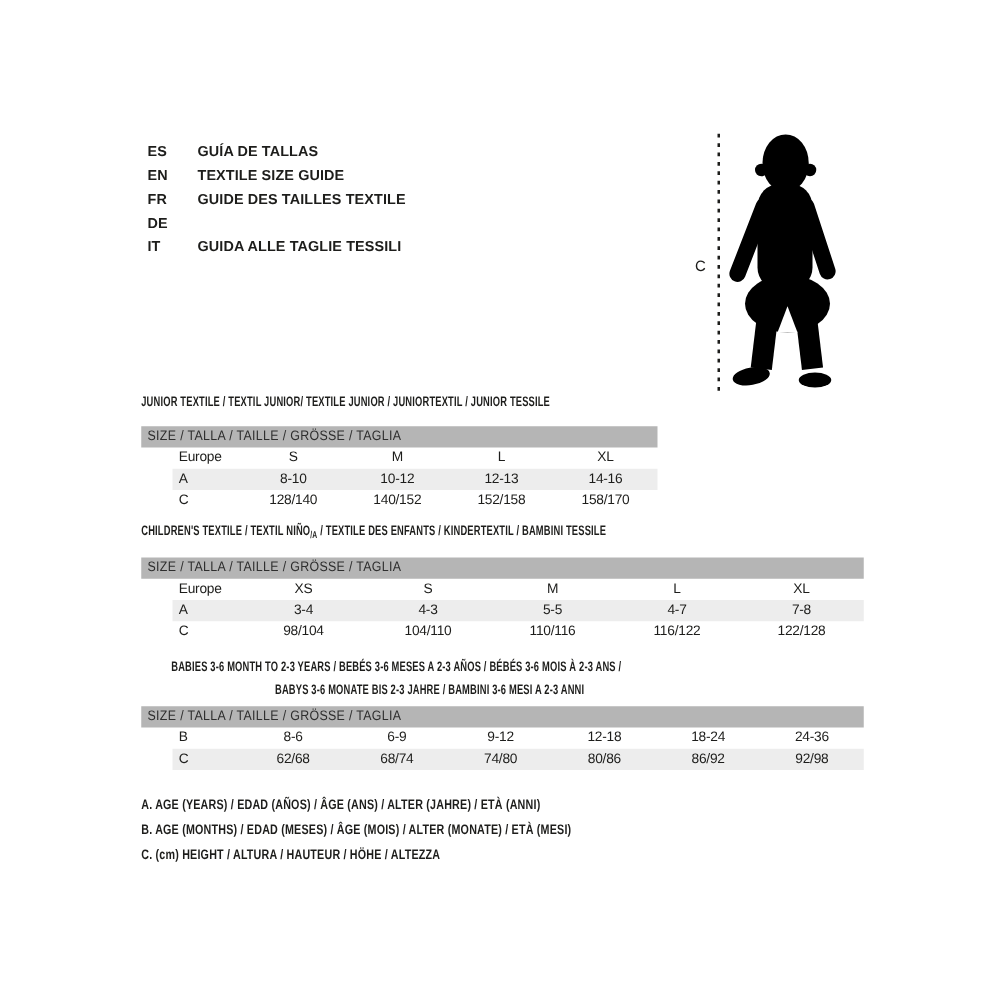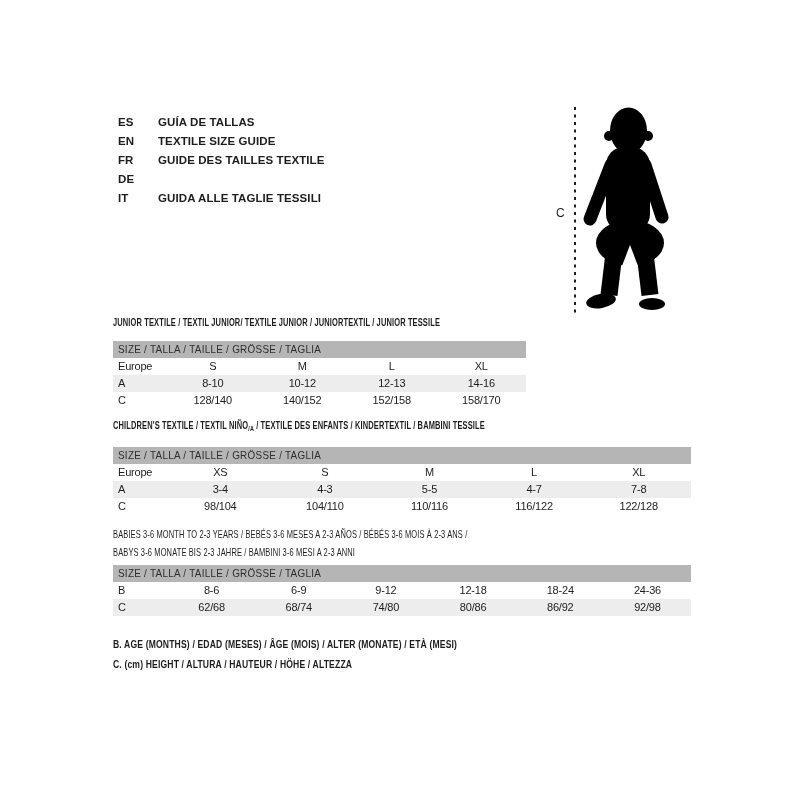--- a/index.html
+++ b/index.html
@@ -19,26 +19,26 @@
   .lang-label { white-space: nowrap; }
 
   
   .figure { position: absolute; left: 545px; top: 95px; width: 150px; height: 220px; }
   .figure svg { display: block; }
   .c-label { position: absolute; left: 556px; top: 206px; font-size: 12px; line-height: 14px; }
 
   
   .size-table { position: absolute; }
   .tbl-title { font-size: 11px; font-weight: bold; line-height: 11px; white-space: nowrap; }
-  .tbl-title-2l { font-size: 11px; font-weight: normal; line-height: 18px; white-space: nowrap; }
+  .tbl-title-2l { font-size: 11px; font-weight: bold; line-height: 18px; white-space: nowrap; text-align: center; }
   .cond { display: inline-block; transform: scaleX(0.68); transform-origin: 0 50%; white-space: nowrap; letter-spacing: 0.2px; }
   .cond-legend { display: inline-block; transform: scaleX(0.78); transform-origin: 0 50%; white-space: nowrap; letter-spacing: 0.2px; }
   .size-bar { margin-top: 13px; height: 17px; line-height: 17px; font-size: 11px; padding-left: 5px; color: #2e2e2e; }
   .cond-bar { display: inline-block; transform: scaleX(0.9); transform-origin: 0 50%; white-space: nowrap; letter-spacing: 0.3px; }
-  .trow { display: flex; height: 17px; line-height: 17px; font-size: 11px; }
+  .trow { display: flex; height: 17px; line-height: 17px; font-size: 11px; margin-left: 25px; }
   .tlabel { width: 50px; flex: 0 0 50px; padding-left: 5px; letter-spacing: -0.2px; }
   .tcell { flex: 1 1 0; text-align: center; letter-spacing: -0.2px; }
   .t3-bar-gap { margin-top: 4px; }
 
   
   .legend { position: absolute; left: 113px; top: 634px; }
   .legend-line { font-size: 11px; font-weight: bold; line-height: 20px; white-space: nowrap; }
 
   sub.nino { font-size: 8px; vertical-align: -2px; }
 </style>
@@ -183,18 +183,21 @@
     <span class="tcell">68/74</span>
     <span class="tcell">74/80</span>
     <span class="tcell">80/86</span>
     <span class="tcell">86/92</span>
     <span class="tcell">92/98</span>
   </div>
 </div>
 
 <div class="legend">
   <div class="legend-line">
+    <span class="cond-legend">A. AGE (YEARS) / EDAD (AÑOS) / ÂGE (ANS) / ALTER (JAHRE) / ETÀ (ANNI)</span>
+  </div>
+  <div class="legend-line">
     <span class="cond-legend">B. AGE (MONTHS) / EDAD (MESES) / ÂGE (MOIS) / ALTER (MONATE) / ETÀ (MESI)</span>
   </div>
   <div class="legend-line">
     <span class="cond-legend">C. (cm) HEIGHT / ALTURA / HAUTEUR / HÖHE / ALTEZZA</span>
   </div>
 </div>
 
 </body></html>

